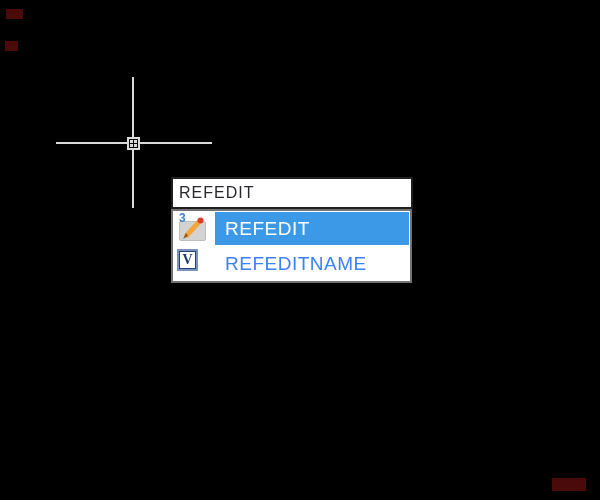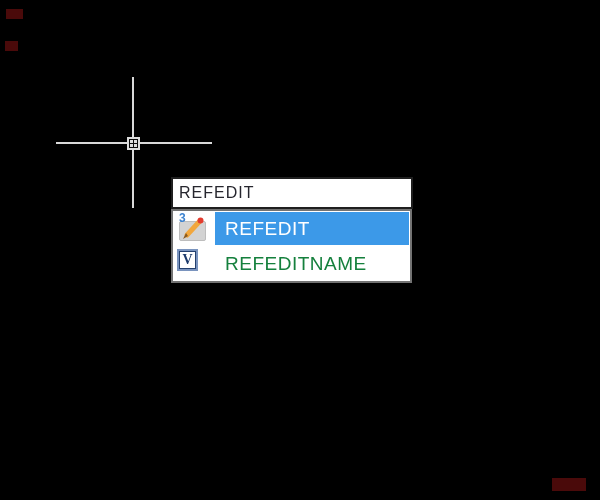--- a/index.html
+++ b/index.html
@@ -36,21 +36,21 @@
   }
 
   
   .dropdown{
     position:absolute;left:171px;top:209px;width:241px;height:74px;
     box-sizing:border-box;border:2px solid #737373;background:#fff;
   }
   .row{position:relative;height:35px;}
   .row-label{
     position:absolute;left:52px;top:0;line-height:35px;
-    font-size:19px;letter-spacing:0.5px;color:#15803d;white-space:nowrap;
+    font-size:19px;letter-spacing:0.5px;color:#3b82f6;white-space:nowrap;
   }
   .row.selected .hl{
     position:absolute;left:42px;top:1px;right:1px;height:33px;
   }
   .row.selected .row-label{color:#fff;}
   .row-label{z-index:2;}
 
   
   .icon-refedit{position:absolute;left:5px;top:3px;width:28px;height:26px;z-index:2;}
   .icon-refedit .sheet{

